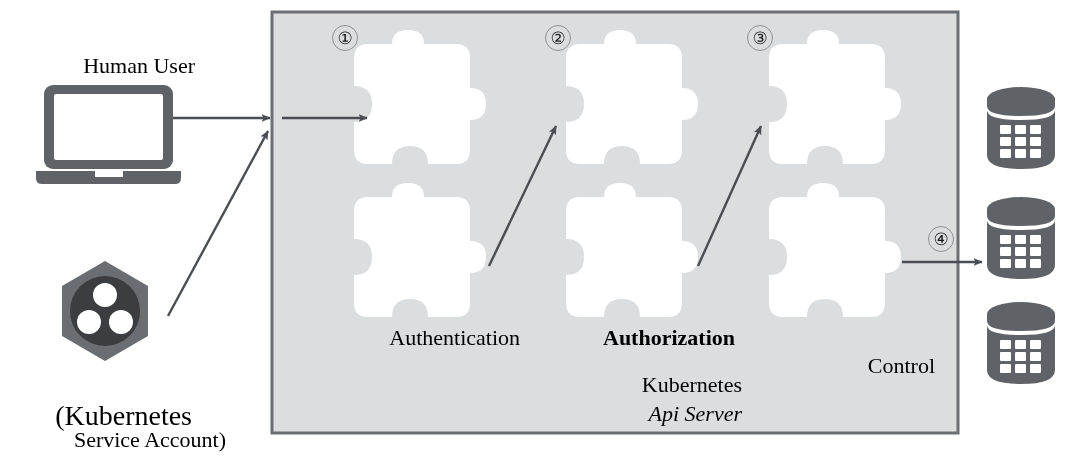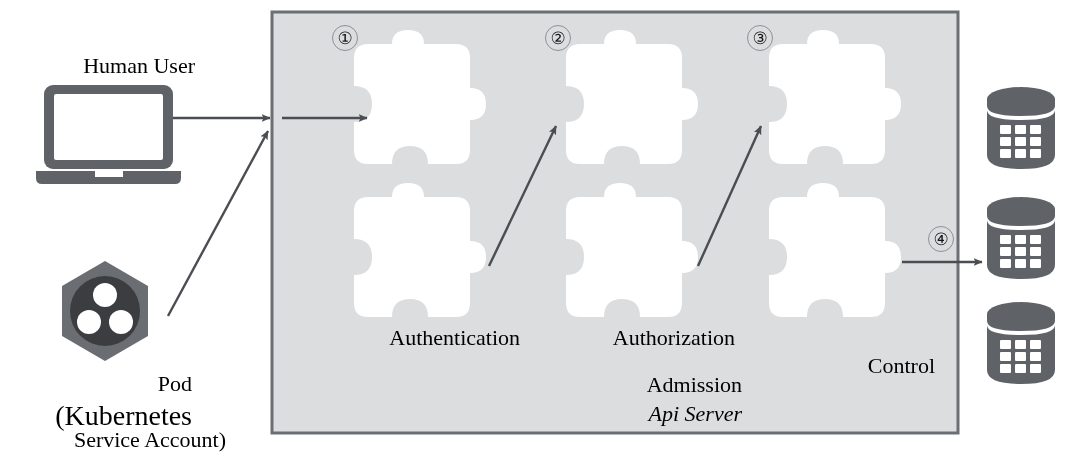--- a/index.html
+++ b/index.html
@@ -165,32 +165,31 @@
       <line x1="168" y1="316" x2="268" y2="131"></line>
       <line x1="282" y1="118" x2="367" y2="118"></line>
       <line x1="489" y1="266" x2="556" y2="126"></line>
       <line x1="698" y1="266" x2="761" y2="126"></line>
       <line x1="902" y1="262" x2="982" y2="262"></line>
     </g>
   </svg>
 
   <div class="lbl" style="left:25px; top:52px; width:170px; font-size:22px;">Human User</div>
 
-  <div class="lbl lbl-block" style="left:20px; top:370px; width:172px; font-size:22px;">Pod</div>
   <div class="lbl lbl-block" style="left:20px; top:398px; width:172px; font-size:28px;">(Kubernetes</div>
   <div class="lbl lbl-block" style="left:14px; top:426px; width:212px; font-size:22px;">Service Account)</div>
 
   <div class="circnum" style="left:332px; top:25px;">①</div>
   <div class="circnum" style="left:545px; top:25px;">②</div>
   <div class="circnum" style="left:747px; top:25px;">③</div>
   <div class="circnum" style="left:928px; top:226px;">④</div>
 
   <div class="lbl" style="left:320px; top:324px; width:200px; font-size:22px;">Authentication</div>
 
-  <div class="lbl" style="left:535px; top:324px; width:200px; font-size:22px;">Authorization</div>
+  <div class="lbl" style="left:535px; top:324px; width:200px; font-size:22px;font-weight:bold;">Authorization</div>
 
   <div class="lbl" style="left:745px; top:352px; width:190px; font-size:22px;">Control</div>
 
-  <div class="lbl" style="left:512px; top:371px; width:230px; font-size:22px;">Admission</div>
+  <div class="lbl" style="left:512px; top:371px; width:230px; font-size:22px;">Kubernetes</div>
   <div class="lbl italic" style="left:512px; top:400px; width:230px; font-size:22px;">Api Server</div>
 
 
 </div>
 
 </body></html>

